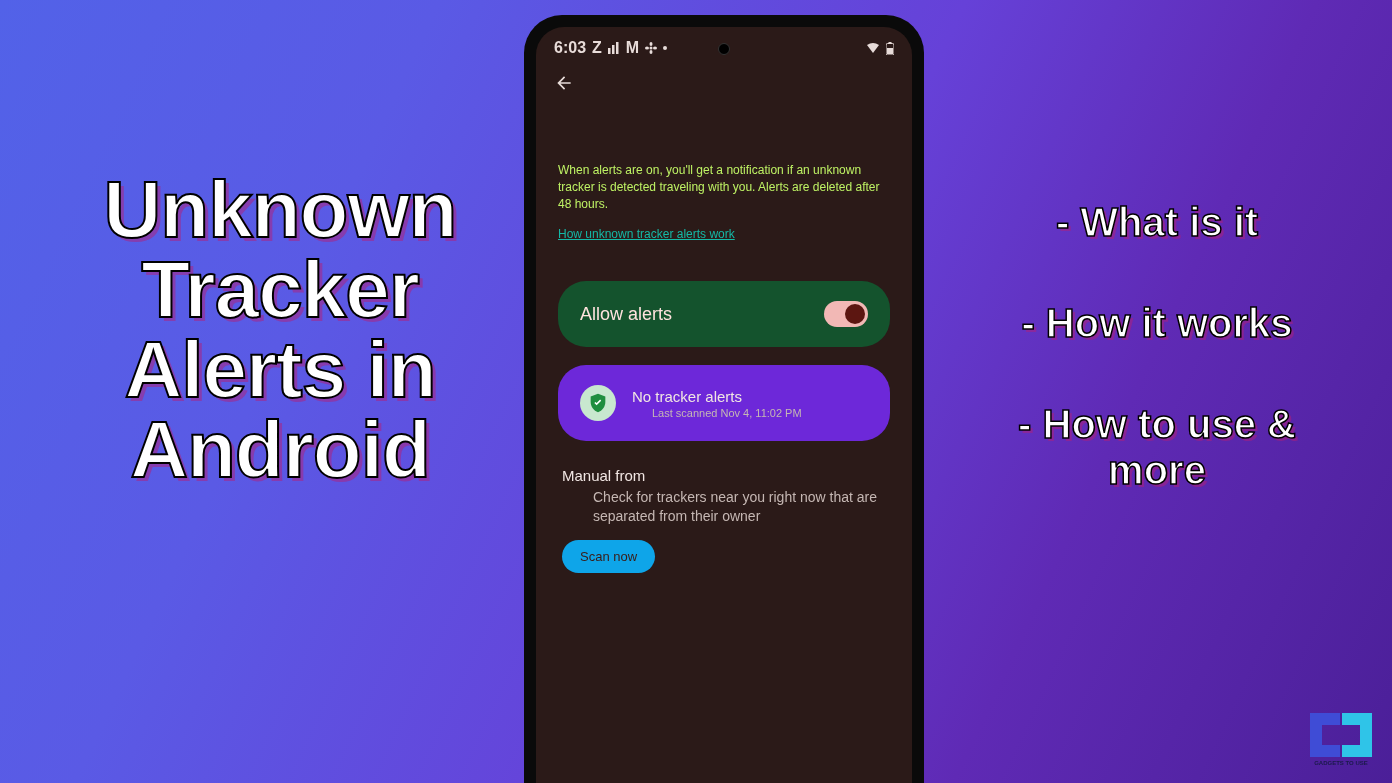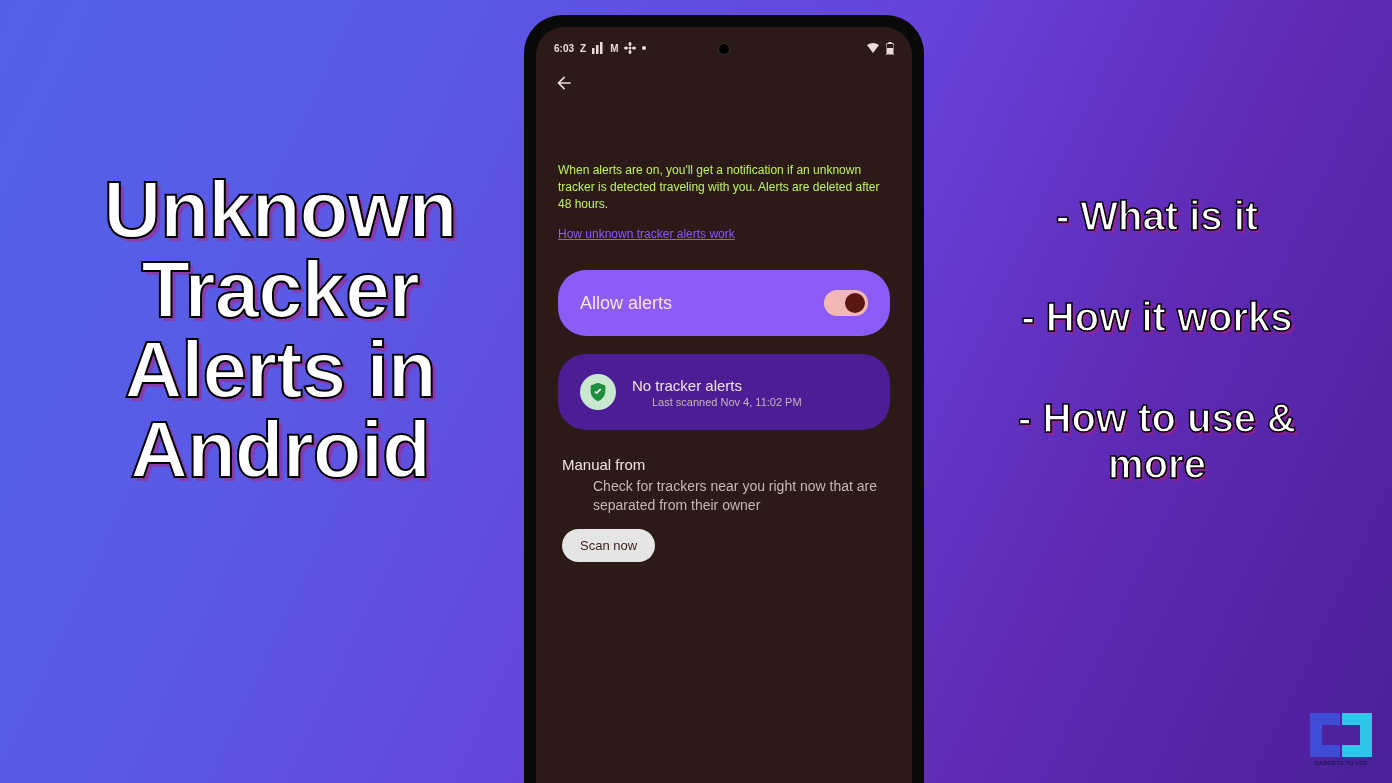--- a/index.html
+++ b/index.html
@@ -27,21 +27,21 @@
   color: #fff;
   -webkit-text-stroke: 2px #000;
   line-height: 1.0;
   text-shadow: 4px 4px 0 rgba(180,30,120,0.5);
   letter-spacing: -1px;
 }
 
 .right-list {
   position: absolute;
   right: 55px;
-  top: 193px;
+  top: 199px;
   width: 360px;
 }
 
 .right-item {
   font-size: 40px;
   font-weight: 800;
   color: #fff;
   -webkit-text-stroke: 1.5px #000;
   text-shadow: 3px 3px 0 rgba(180,30,120,0.5);
   margin-bottom: 55px;
@@ -81,21 +81,21 @@
   border-radius: 50%;
   border: 1px solid #333;
   z-index: 10;
 }
 
 .status-bar {
   display: flex;
   align-items: center;
   padding: 10px 18px 4px 18px;
   height: 36px;
-  font-size: 10px;
+  font-size: 16px;
   font-weight: 600;
 }
 
 .status-left { display: flex; align-items: center; gap: 6px; flex: 1; }
 .status-right { display: flex; align-items: center; gap: 6px; }
 
 .nav-back {
   padding: 10px 18px;
 }
 
@@ -115,36 +115,36 @@
 
 .desc {
   font-size: 12px;
   color: #bef264;
   line-height: 1.4;
   margin-bottom: 12px;
 }
 
 .link {
   font-size: 12px;
-  color: #8b5cf6;
+  color: #14b8a6;
   text-decoration: underline;
   display: inline-block;
-  margin-bottom: 29px;
+  margin-bottom: 40px;
 }
 
 .card {
   border-radius: 28px;
   padding: 20px 22px;
   margin-bottom: 18px;
   display: flex;
   align-items: center;
 }
 
 .allow-card {
-  background: #8b5cf6;
+  background: #14532d;
 }
 
 .allow-label {
   flex: 1;
   font-size: 18px;
   color: #ffe3de;
 }
 
 .toggle {
   width: 44px;
@@ -157,21 +157,21 @@
   position: absolute;
   right: 3px;
   top: 3px;
   width: 20px;
   height: 20px;
   background: #5c1611;
   border-radius: 50%;
 }
 
 .status-card {
-  background: #4c1d95;
+  background: #6d28d9;
 }
 
 .shield-icon {
   width: 36px;
   height: 36px;
   background: #c8e8cf;
   border-radius: 50%;
   display: flex;
   align-items: center;
   justify-content: center;
@@ -194,21 +194,21 @@
 .manual-desc {
   font-size: 14px;
   color: #c5b7b3;
   line-height: 1.35;
   margin-bottom: 14px;
   margin-left: 31px;
 }
 
 .scan-btn {
   display: inline-block;
-  background: #e5e5e5;
+  background: #0ea5e9;
   color: #3a1c17;
   font-size: 13px;
   font-weight: 500;
   padding: 9px 18px;
   border-radius: 20px;
 }
 
 .logo {
   position: absolute;
   right: 12px;

